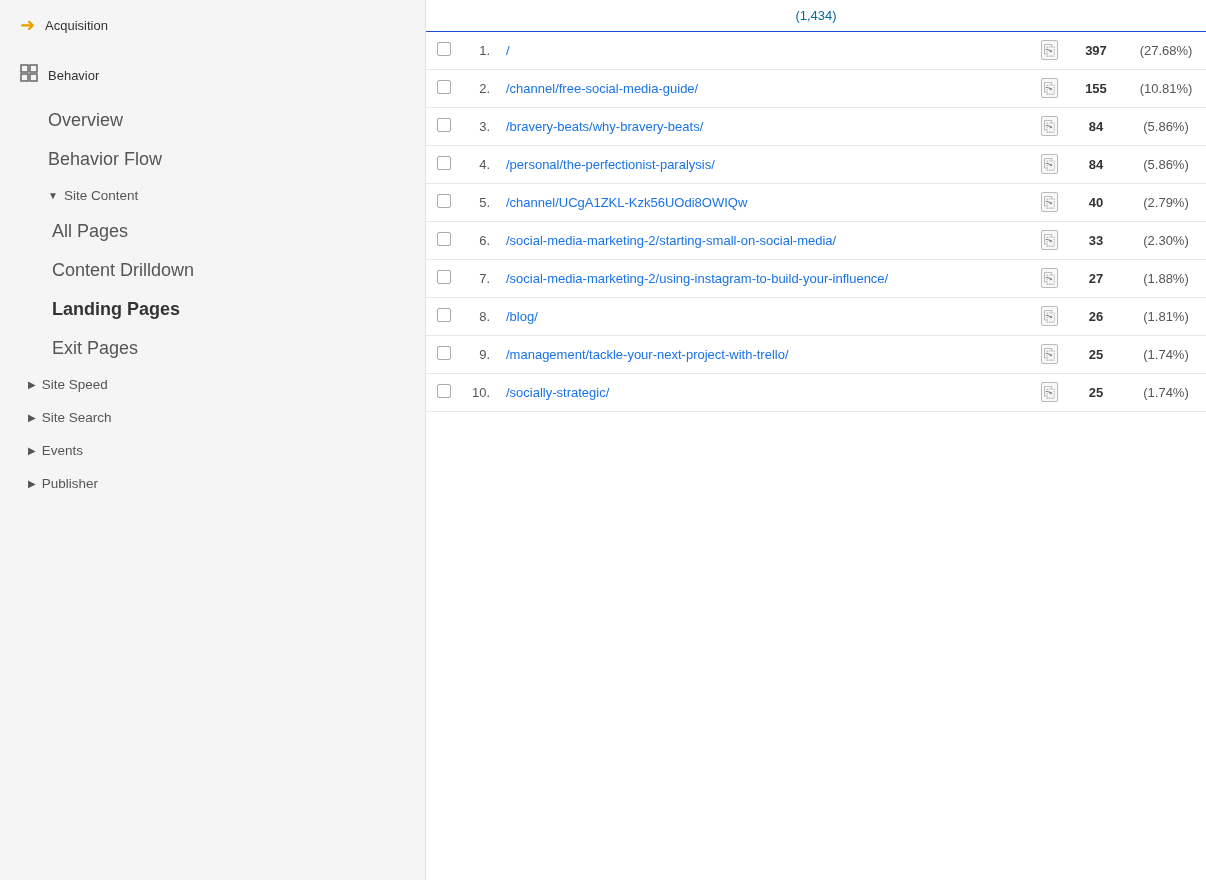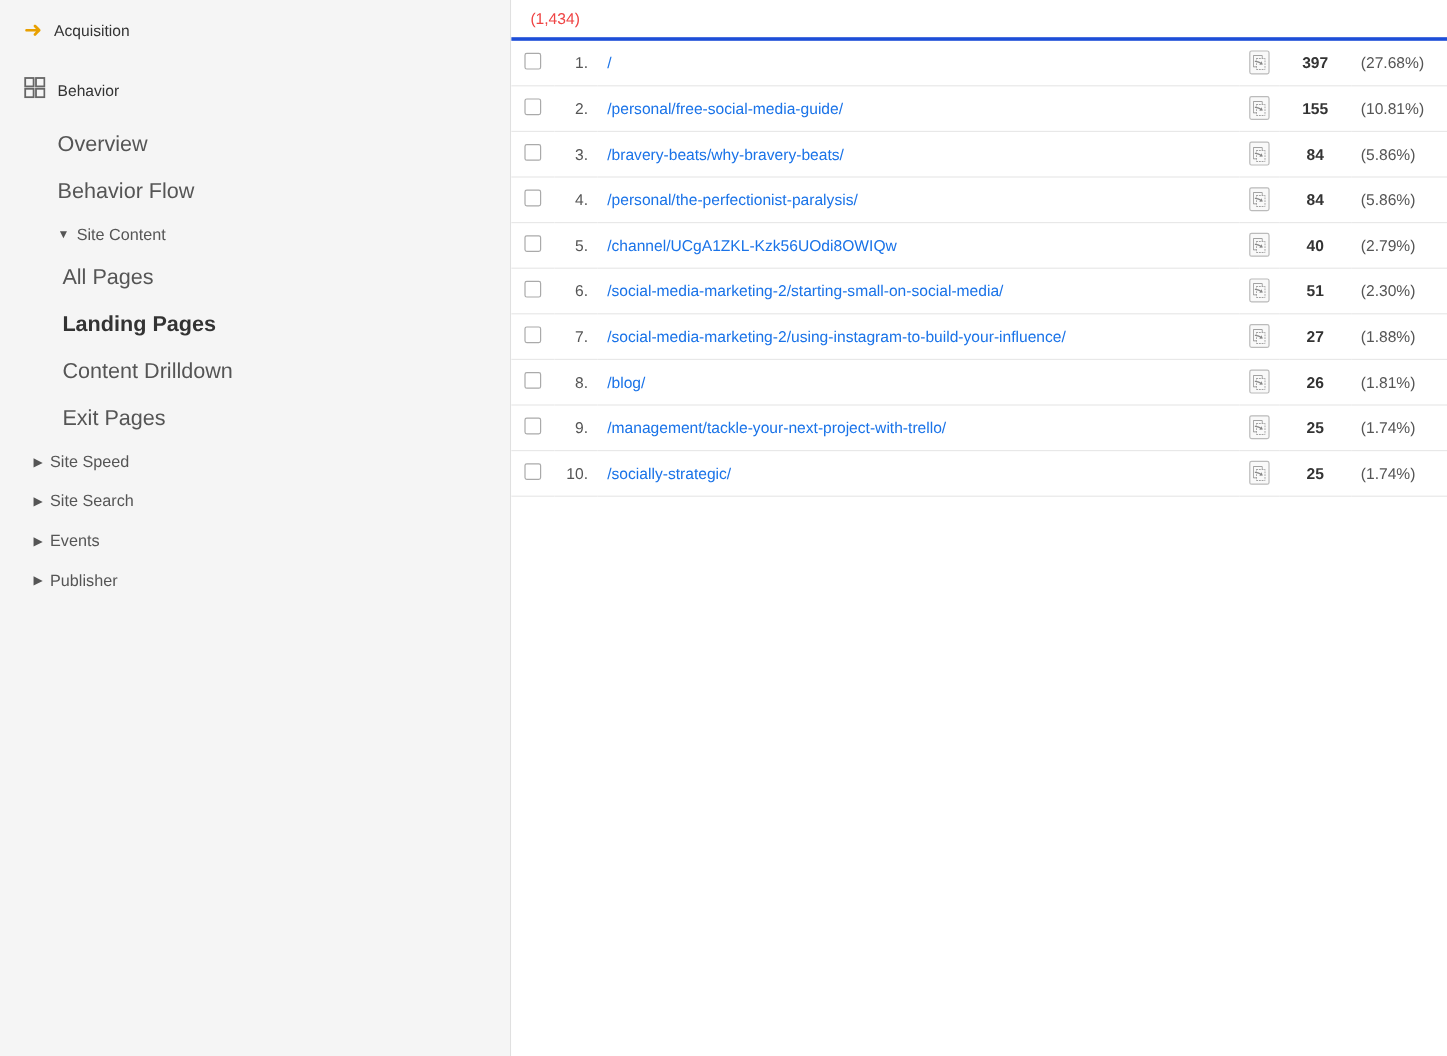--- a/index.html
+++ b/index.html
@@ -92,24 +92,24 @@
     
     .main {
       flex: 1;
       overflow-y: auto;
       background: #fff;
     }
 
     
     .top-row {
       display: flex;
-      justify-content: flex-start;
+      justify-content: center;
       padding: 8px 16px;
-      border-bottom: 3px solid #1d4ed8;
-      color: #ef4444;
+      border-bottom: 1px solid #1d4ed8;
+      color: #0369a1;
       font-size: 13px;
     }
 
     
     .data-table {
       width: 100%;
       border-collapse: collapse;
     }
 
     .data-table tr {
@@ -149,21 +149,21 @@
     .col-value {
       width: 60px;
       text-align: center;
       font-weight: bold;
       color: #333;
       white-space: nowrap;
     }
 
     .col-pct {
       width: 80px;
-      text-align: left;
+      text-align: center;
       color: #555;
       white-space: nowrap;
       padding-right: 12px;
     }
 
     .checkbox {
       width: 14px;
       height: 14px;
       border: 1px solid #aaa;
       border-radius: 2px;
@@ -216,26 +216,26 @@
 
   <div class="sidebar-expandable">
     <span class="arrow">▼</span>
     <span>Site Content</span>
   </div>
 
   <div class="sidebar-sub-item indent2">
     <span>All Pages</span>
   </div>
 
+  <div class="sidebar-sub-item indent2">
+    <span>Content Drilldown</span>
+  </div>
+
   <div class="sidebar-sub-item indent2 active">
     <span>Landing Pages</span>
-  </div>
-
-  <div class="sidebar-sub-item indent2">
-    <span>Content Drilldown</span>
   </div>
 
   <div class="sidebar-sub-item indent2">
     <span>Exit Pages</span>
   </div>
 
   <div class="sidebar-expandable-top">
     <span class="arrow">▶</span>
     <span>Site Speed</span>
   </div>
@@ -278,21 +278,21 @@
       </td>
       <td class="col-value">397</td>
       <td class="col-pct">(27.68%)</td>
     </tr>
         <tr>
       <td class="col-checkbox">
         <span class="checkbox"></span>
       </td>
       <td class="col-num">2.</td>
       <td>
-        <a class="col-link" href="#">/personal/free-social-media-guide/</a>
+        <a class="col-link" href="#">/channel/free-social-media-guide/</a>
       </td>
       <td class="col-copy-icon">
         <span class="icon-copy" title="Copy">⎘</span>
       </td>
       <td class="col-value">155</td>
       <td class="col-pct">(10.81%)</td>
     </tr>
         <tr>
       <td class="col-checkbox">
         <span class="checkbox"></span>
@@ -339,21 +339,21 @@
       <td class="col-checkbox">
         <span class="checkbox"></span>
       </td>
       <td class="col-num">6.</td>
       <td>
         <a class="col-link" href="#">/social-media-marketing-2/starting-small-on-social-media/</a>
       </td>
       <td class="col-copy-icon">
         <span class="icon-copy" title="Copy">⎘</span>
       </td>
-      <td class="col-value">51</td>
+      <td class="col-value">33</td>
       <td class="col-pct">(2.30%)</td>
     </tr>
         <tr>
       <td class="col-checkbox">
         <span class="checkbox"></span>
       </td>
       <td class="col-num">7.</td>
       <td>
         <a class="col-link" href="#">/social-media-marketing-2/using-instagram-to-build-your-influence/</a>
       </td>

